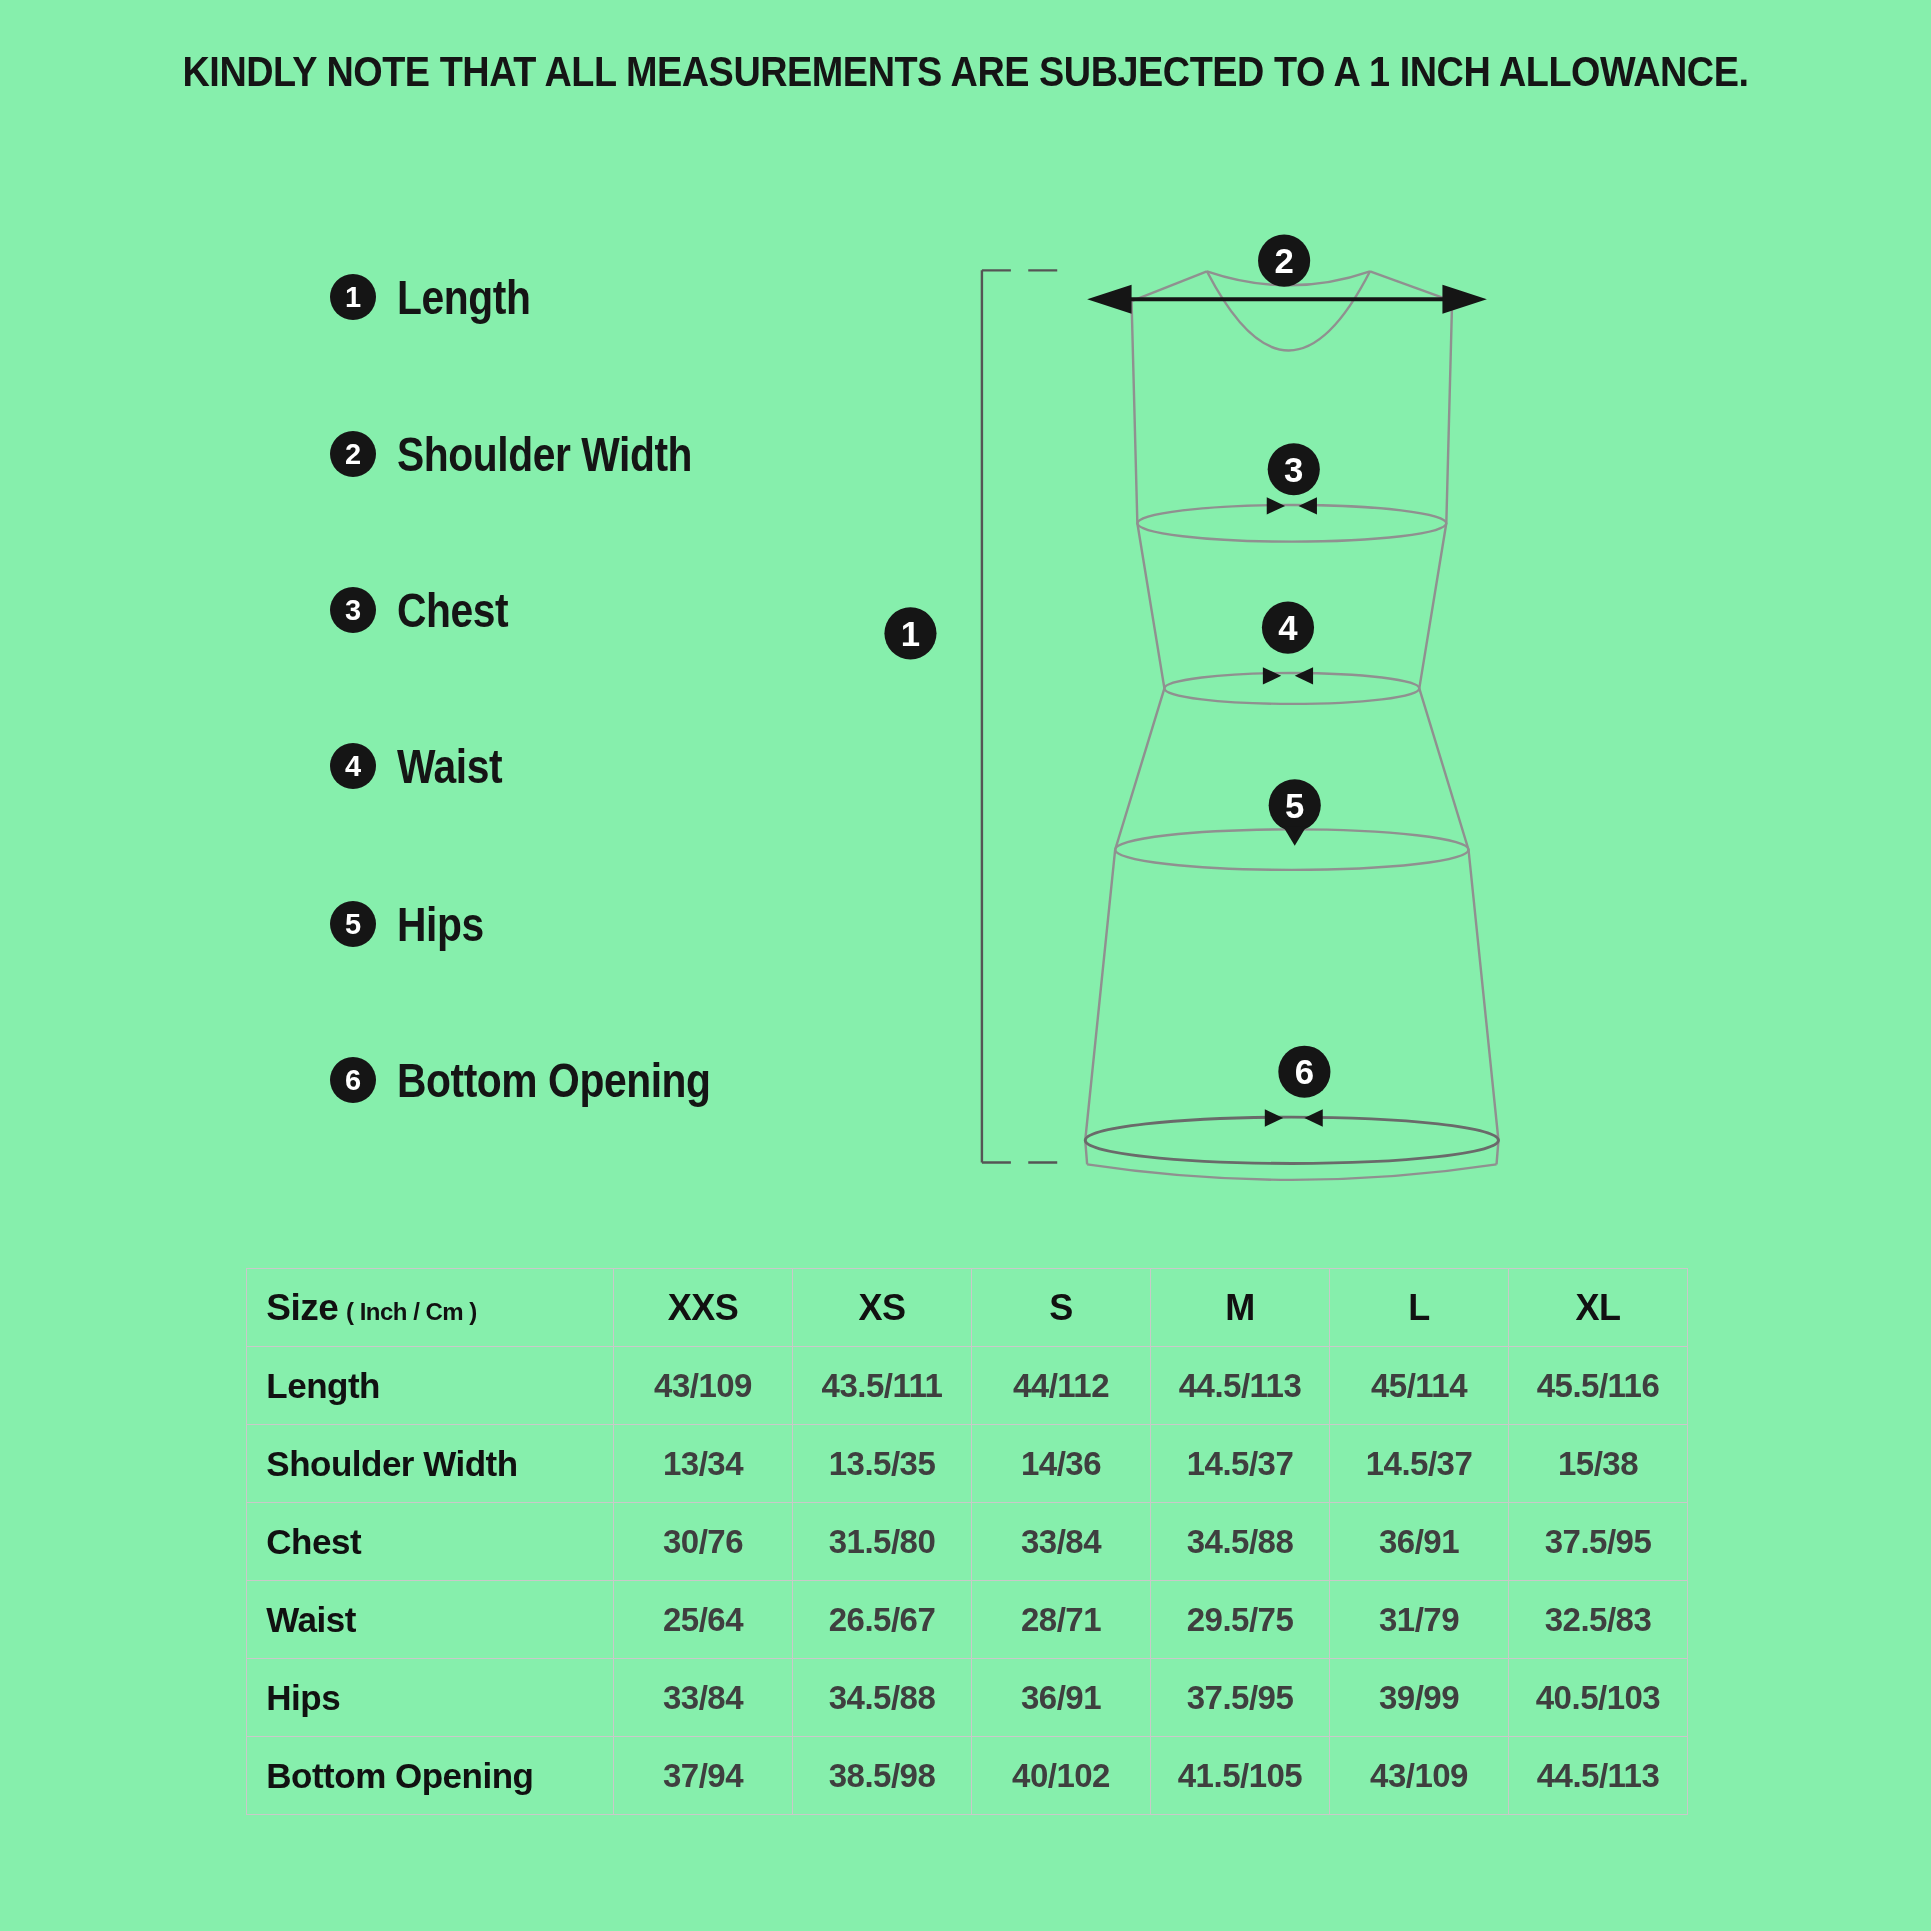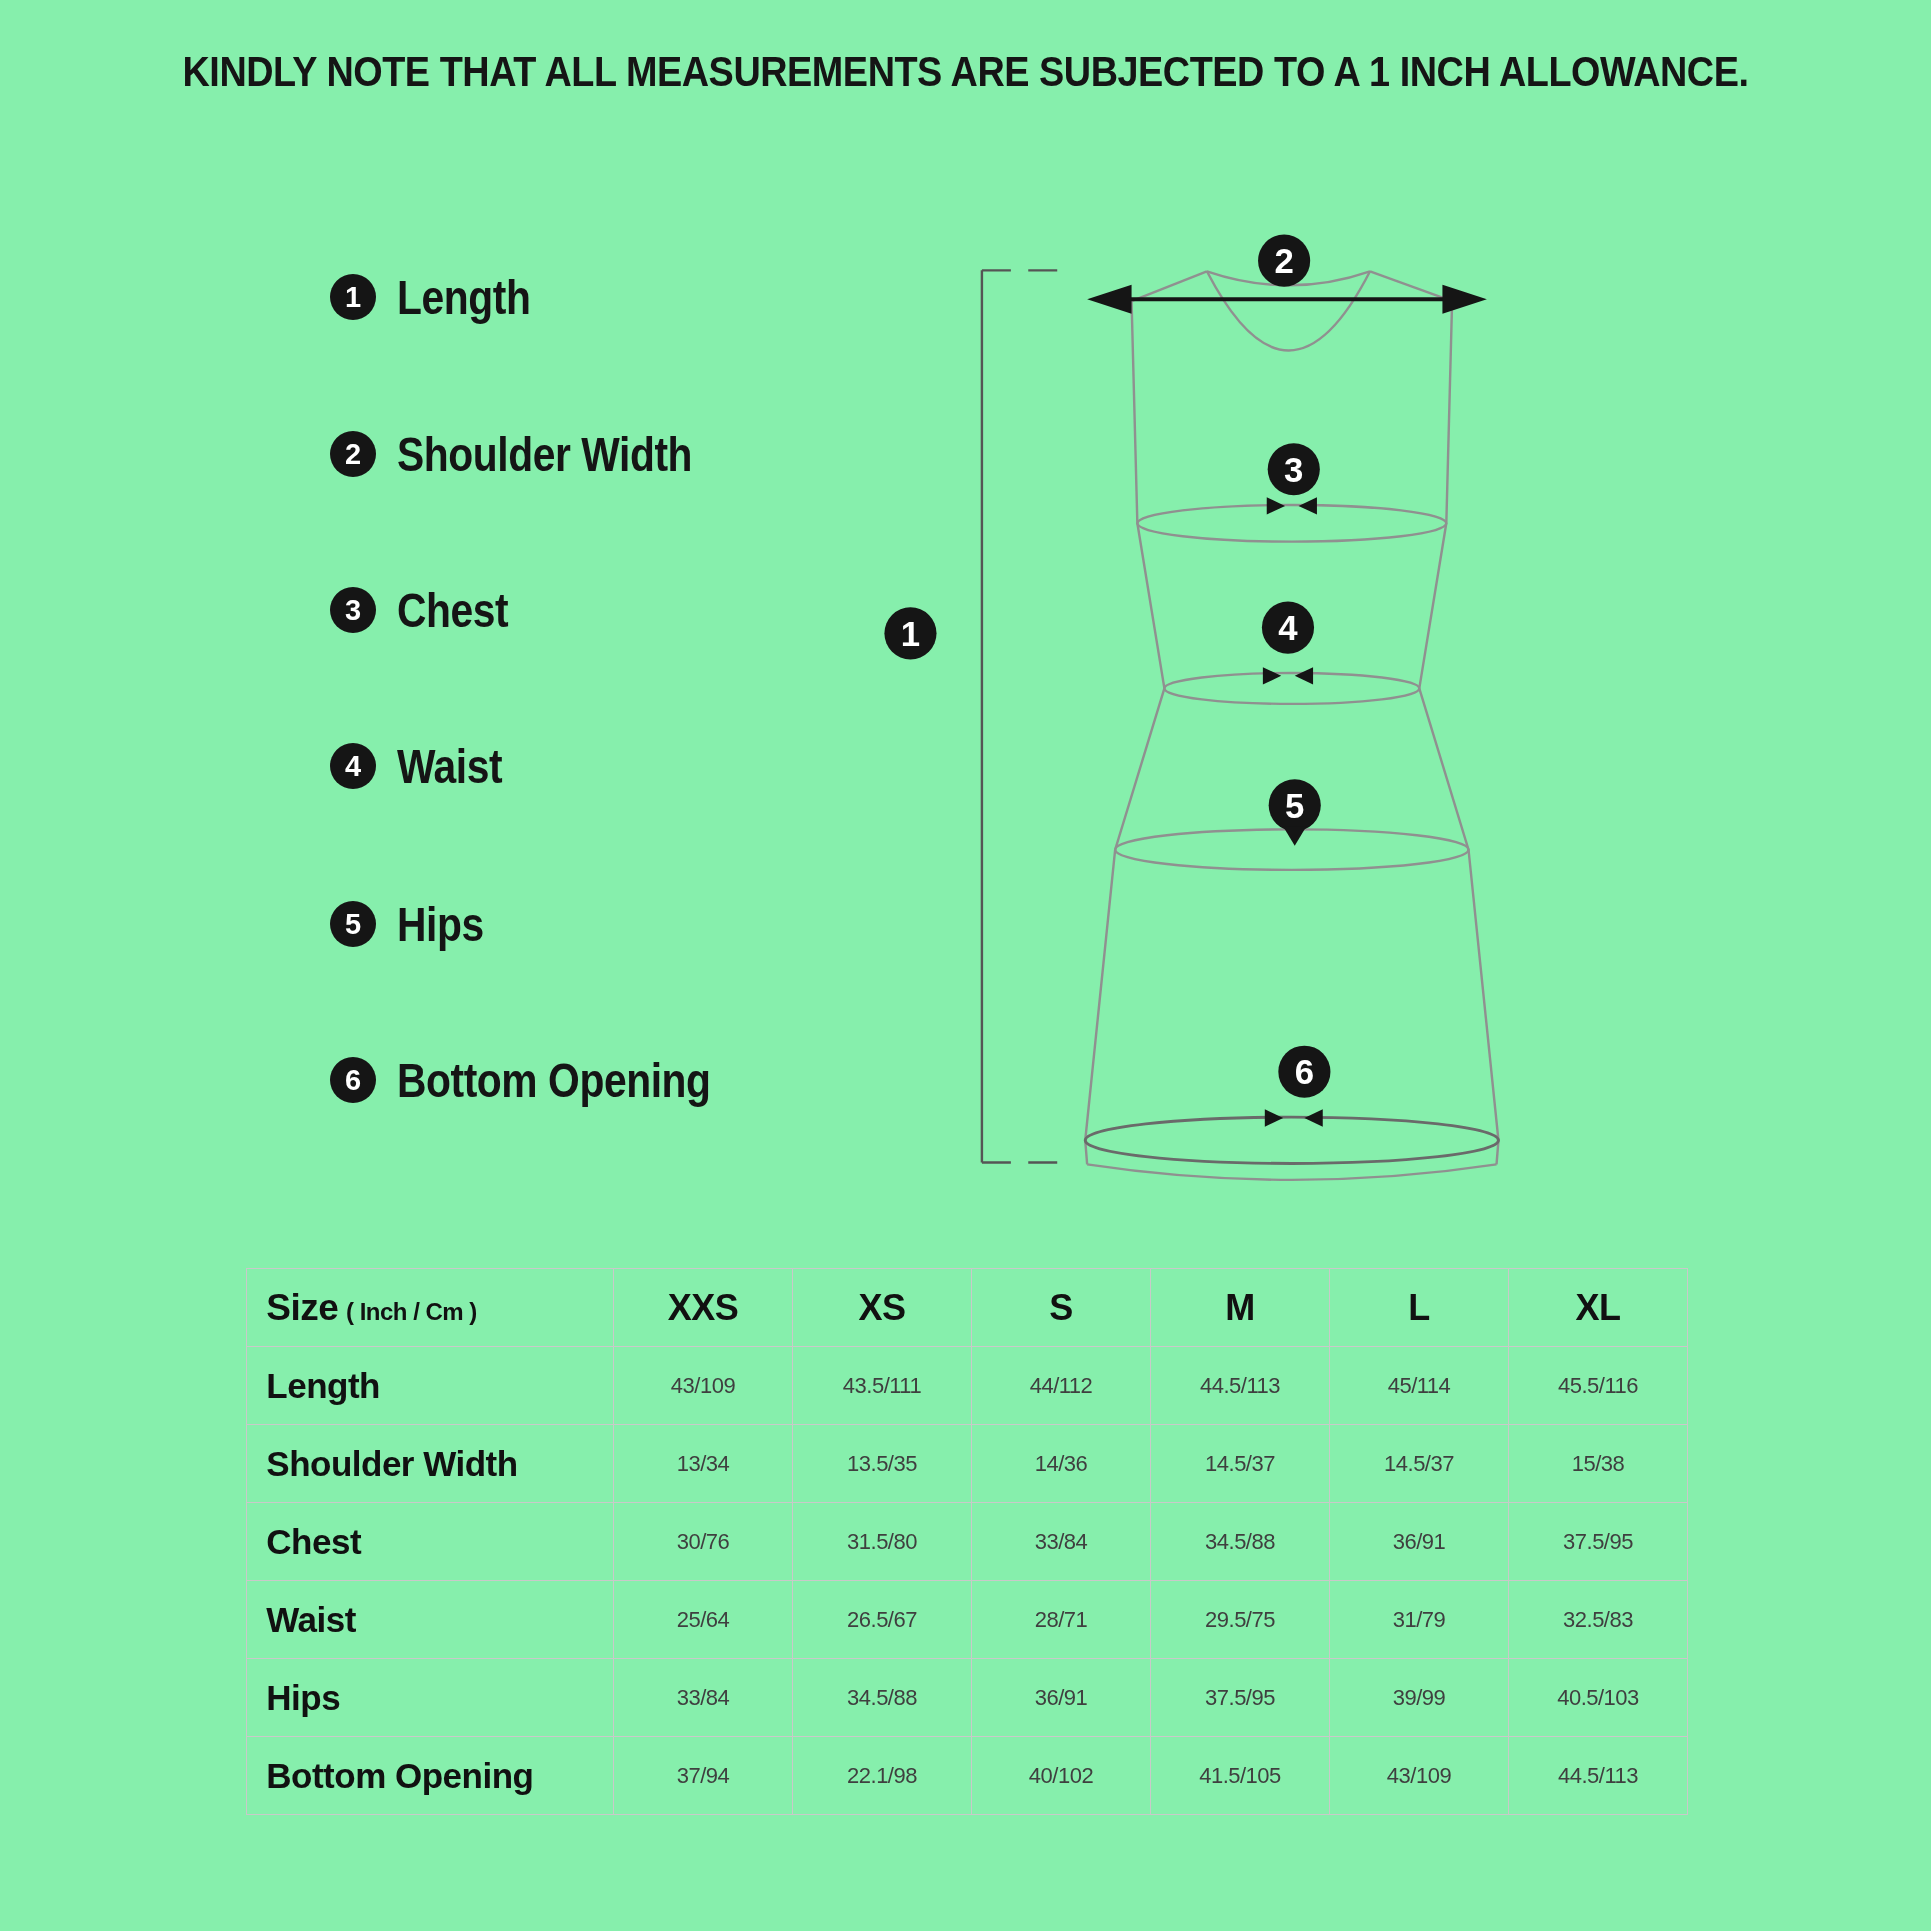--- a/index.html
+++ b/index.html
@@ -27,21 +27,21 @@
   
   #diagram{position:absolute;left:0;top:0;}
   
   .size-table-wrap{position:absolute;left:246px;top:1268px;width:1442px;height:541px;}
   table.size-table{
     width:1442px;height:541px;border-collapse:collapse;table-layout:fixed;
     border:1px solid #c9c9c9;
   }
   table.size-table td{
     border:1px solid #c9c9c9;text-align:center;vertical-align:middle;
-    font-size:22px;color:#3f3f3f;letter-spacing:-0.5px;height:77px;padding:0;
+    font-size:33px;color:#3f3f3f;letter-spacing:-0.5px;height:77px;padding:0;font-weight:bold;
   }
   table.size-table td.rowlabel{
     text-align:left;padding-left:19.3px;font-size:35px;font-weight:700;color:#111111;
     letter-spacing:-0.5px;
   }
   table.size-table td.colhead{font-size:36px;font-weight:700;color:#111111;}
   .size-word{font-size:37px;font-weight:700;color:#111111;}
   .unit-word{font-size:24px;font-weight:600;color:#111111;margin-left:7.7px;letter-spacing:-0.5px;text-align:center;}
 </style>
 </head>
@@ -206,21 +206,21 @@
           <td>33/84</td>
           <td>34.5/88</td>
           <td>36/91</td>
           <td>37.5/95</td>
           <td>39/99</td>
           <td>40.5/103</td>
         </tr>
         <tr>
           <td class="rowlabel">Bottom Opening</td>
           <td>37/94</td>
-          <td>22.1/98</td>
+          <td>38.5/98</td>
           <td>40/102</td>
           <td>41.5/105</td>
           <td>43/109</td>
           <td>44.5/113</td>
         </tr>
       </tbody>
     </table>
   </div>
 
 </div>

